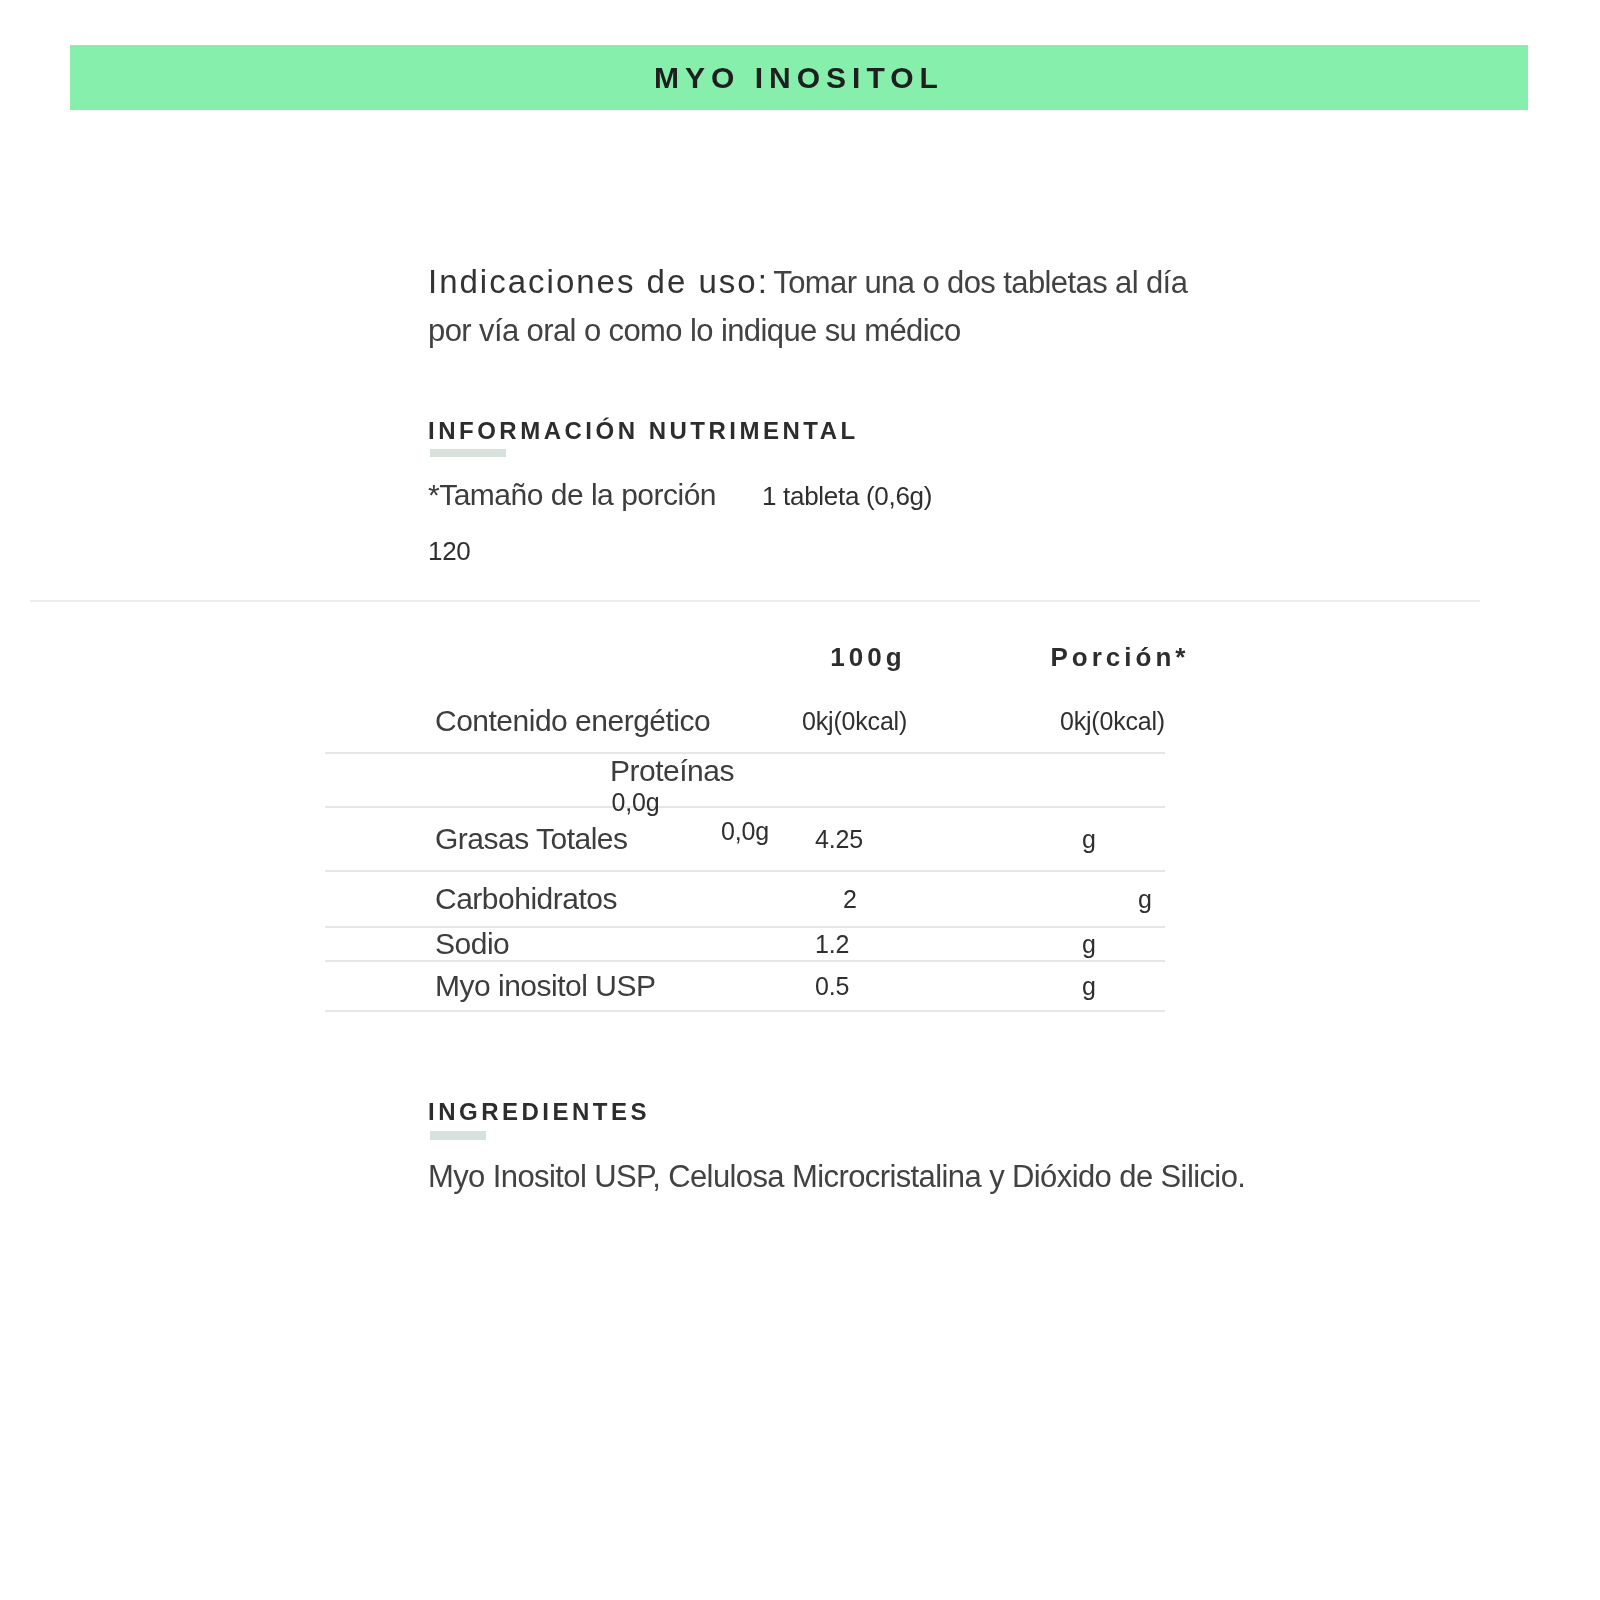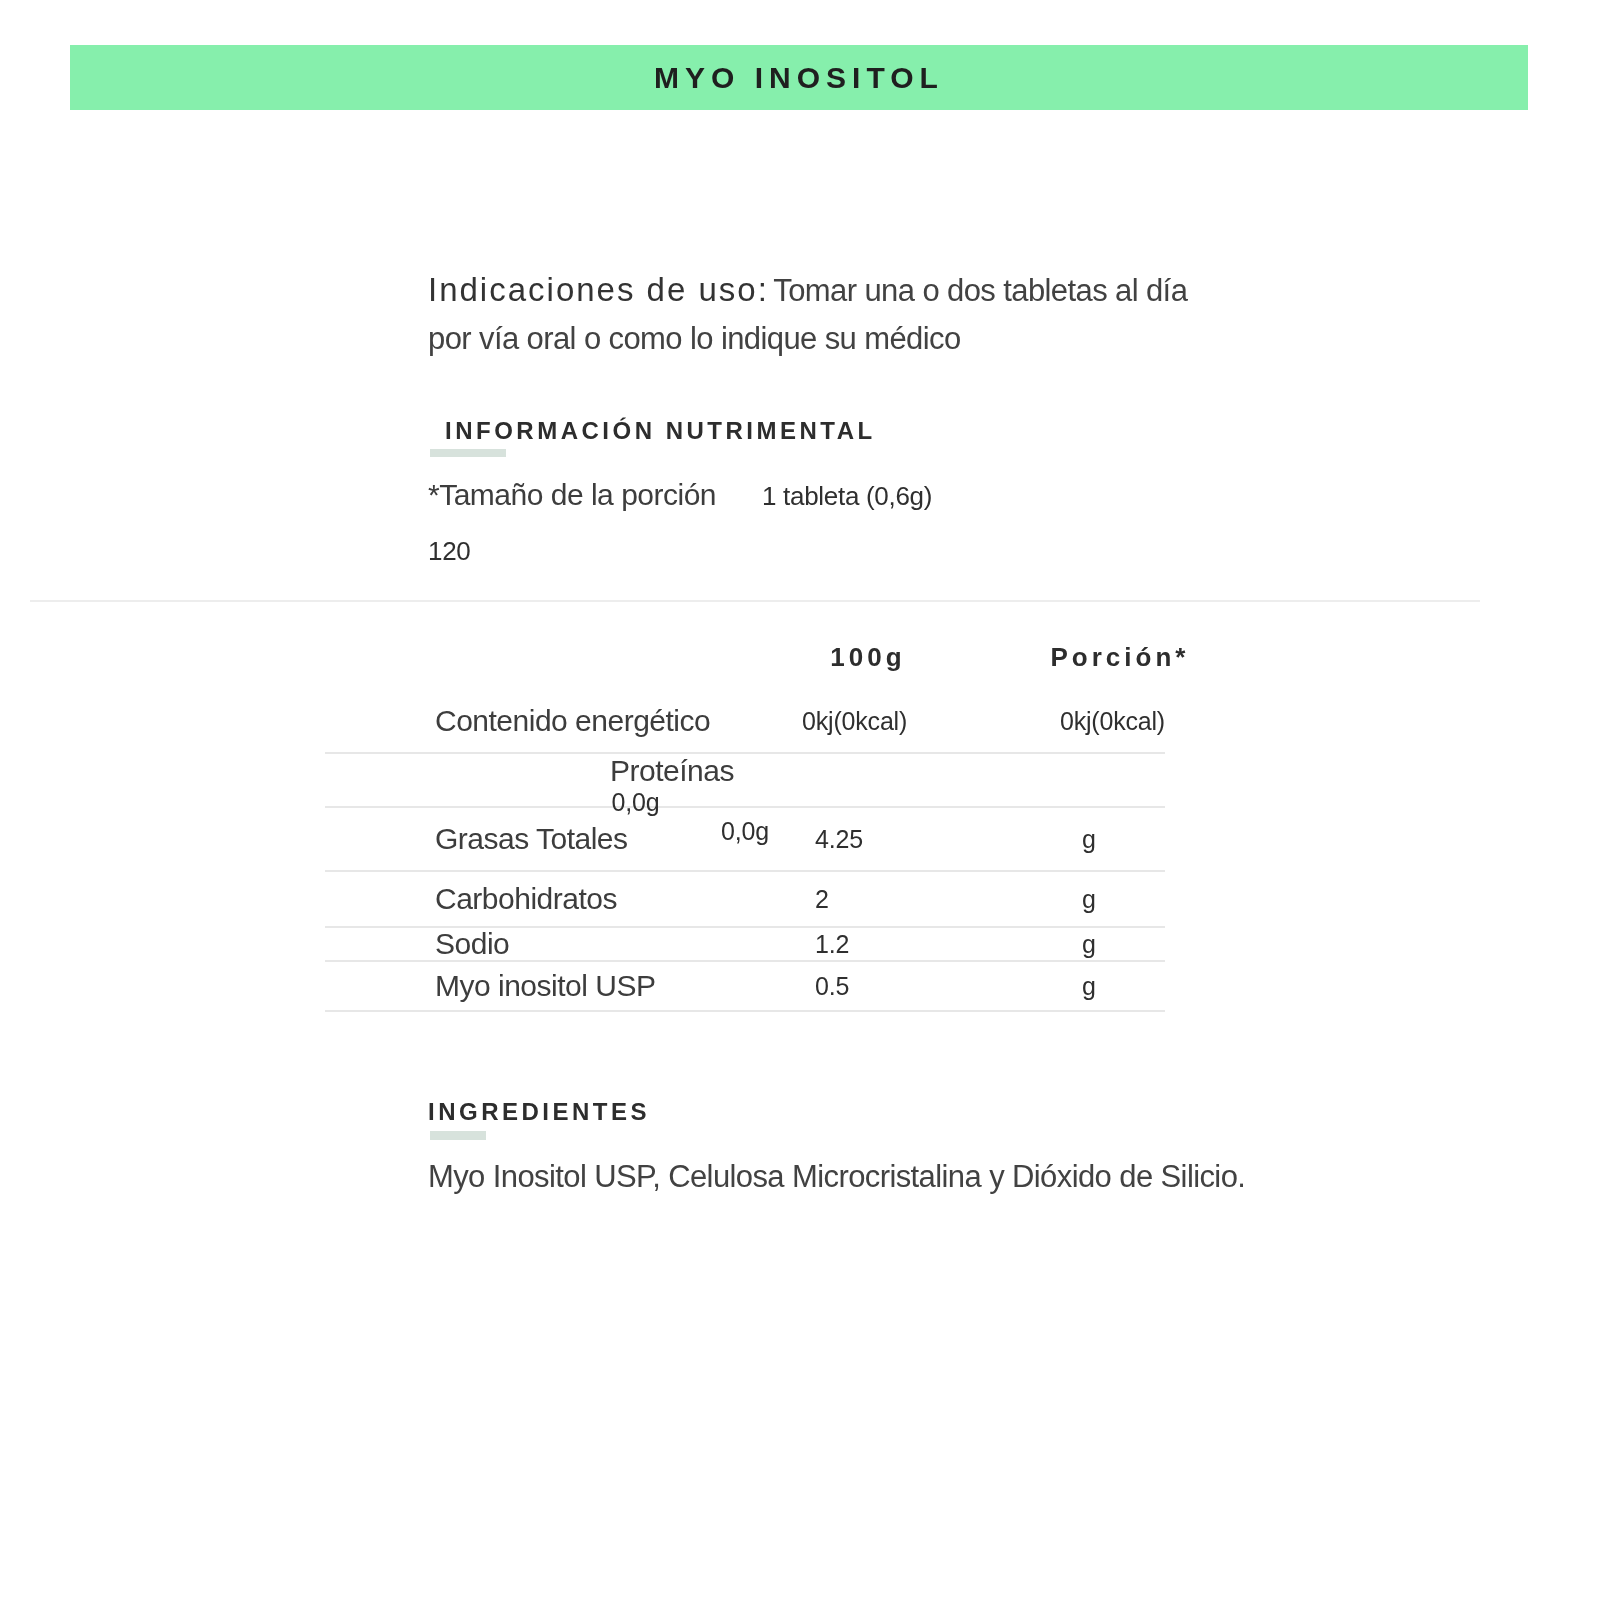--- a/index.html
+++ b/index.html
@@ -23,21 +23,21 @@
   }
   .banner-title {
     font-size: 30px;
     font-weight: bold;
     letter-spacing: 6px;
     color: #1f1f1f;
   }
 
   
   .indications {
-    left: 428px; top: 268px;
+    left: 428px; top: 260px;
     width: 790px;
     line-height: 43px;
     color: #3b3b3b;
   }
   .indications-label {
     font-size: 33px;
     letter-spacing: 2px;
     color: #333333;
   }
   .indications-text {
@@ -100,21 +100,21 @@
   }
   .trow {
     display: flex;
     align-items: center;
     border-bottom: 2px solid #e7e7e7;
     box-sizing: border-box;
   }
   .trow:nth-child(1) { height: 64px; }
   .trow:nth-child(2) { height: 54px; flex-direction: column; }
   .trow:nth-child(3) { height: 64px; }
-  .trow:nth-child(4) { height: 56px; }
+  .trow:nth-child(4) { height: 56px; gap: 28px; }
   .trow:nth-child(5) { height: 34px; }
   .trow:nth-child(6) { height: 50px; }
   .trow-label {
     margin-left: 110px;
     width: 380px;
     font-size: 30px;
     letter-spacing: -0.5px;
     color: #3d3d3d;
   }
   .trow-per100 {
@@ -145,21 +145,21 @@
 
 <div class="abs banner">
   <span class="banner-title">MYO INOSITOL</span>
 </div>
 
 <div class="abs indications">
   <span class="indications-label">Indicaciones de uso:</span>
   <span class="indications-text">Tomar una o dos tabletas al día por vía oral o como lo indique su médico</span>
 </div>
 
-<div class="abs section-title" style="left:445px; top:417px;">INFORMACIÓN NUTRIMENTAL</div>
+<div class="abs section-title" style="left:428px; top:417px;">INFORMACIÓN NUTRIMENTAL</div>
 <div class="abs title-underline" style="left:430px; top:449px; width:76px; height:8px;"></div>
 
 <div class="abs serving-row" style="top:478px;">
   <span class="serving-label">*Tamaño de la porción</span>
   <span class="serving-value">1 tableta (0,6g)</span>
 </div>
 
 <div class="abs serving-row" style="top:536px;">
   <span class="serving-value">120</span>
 </div>

